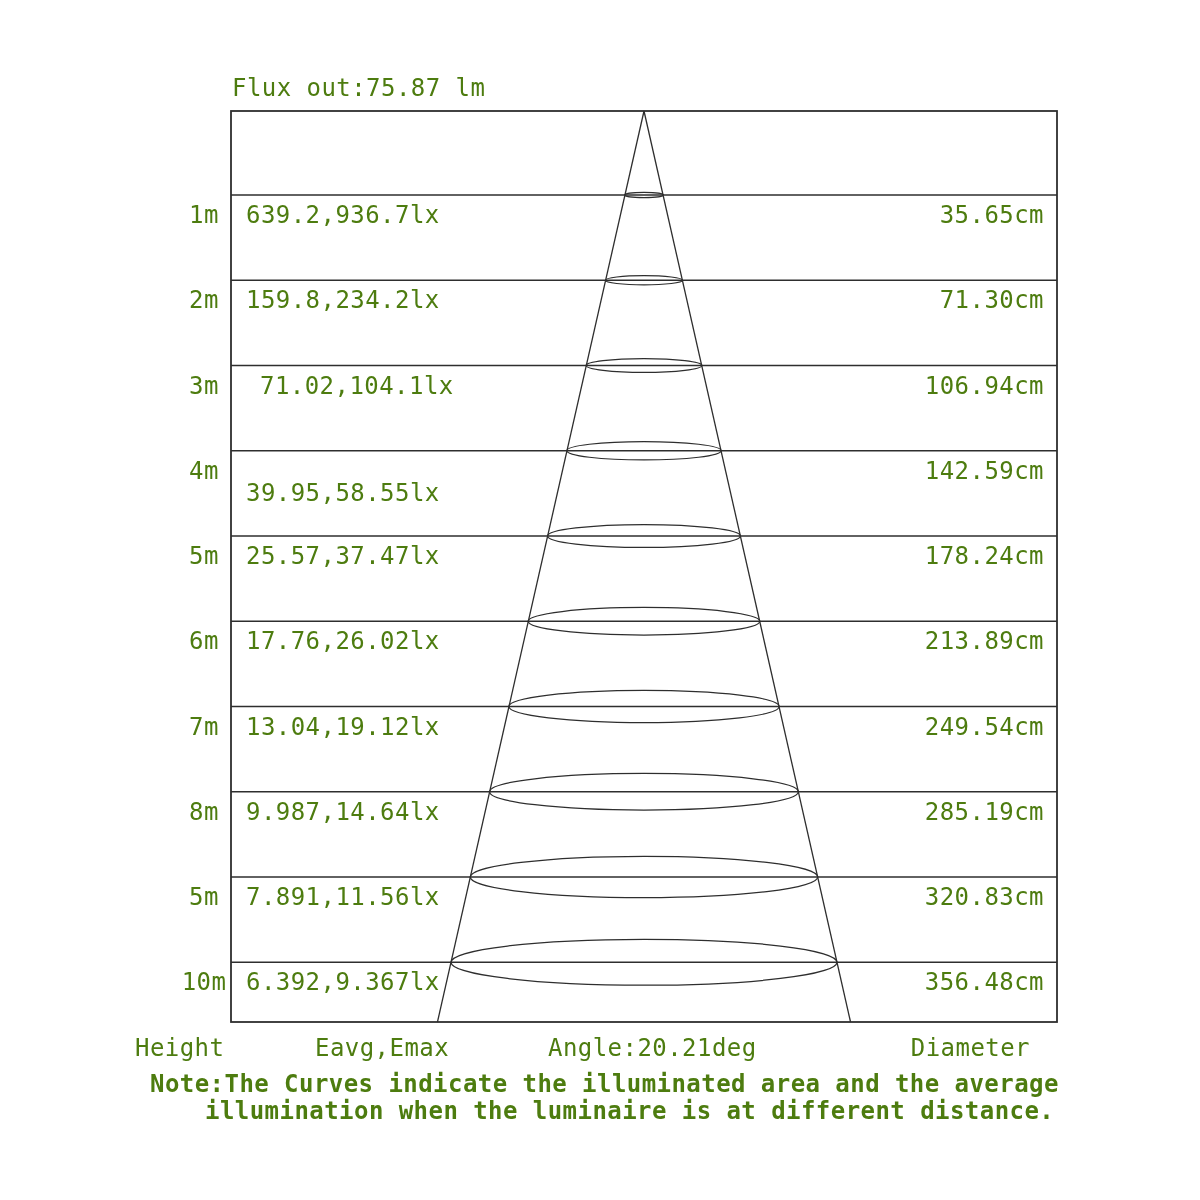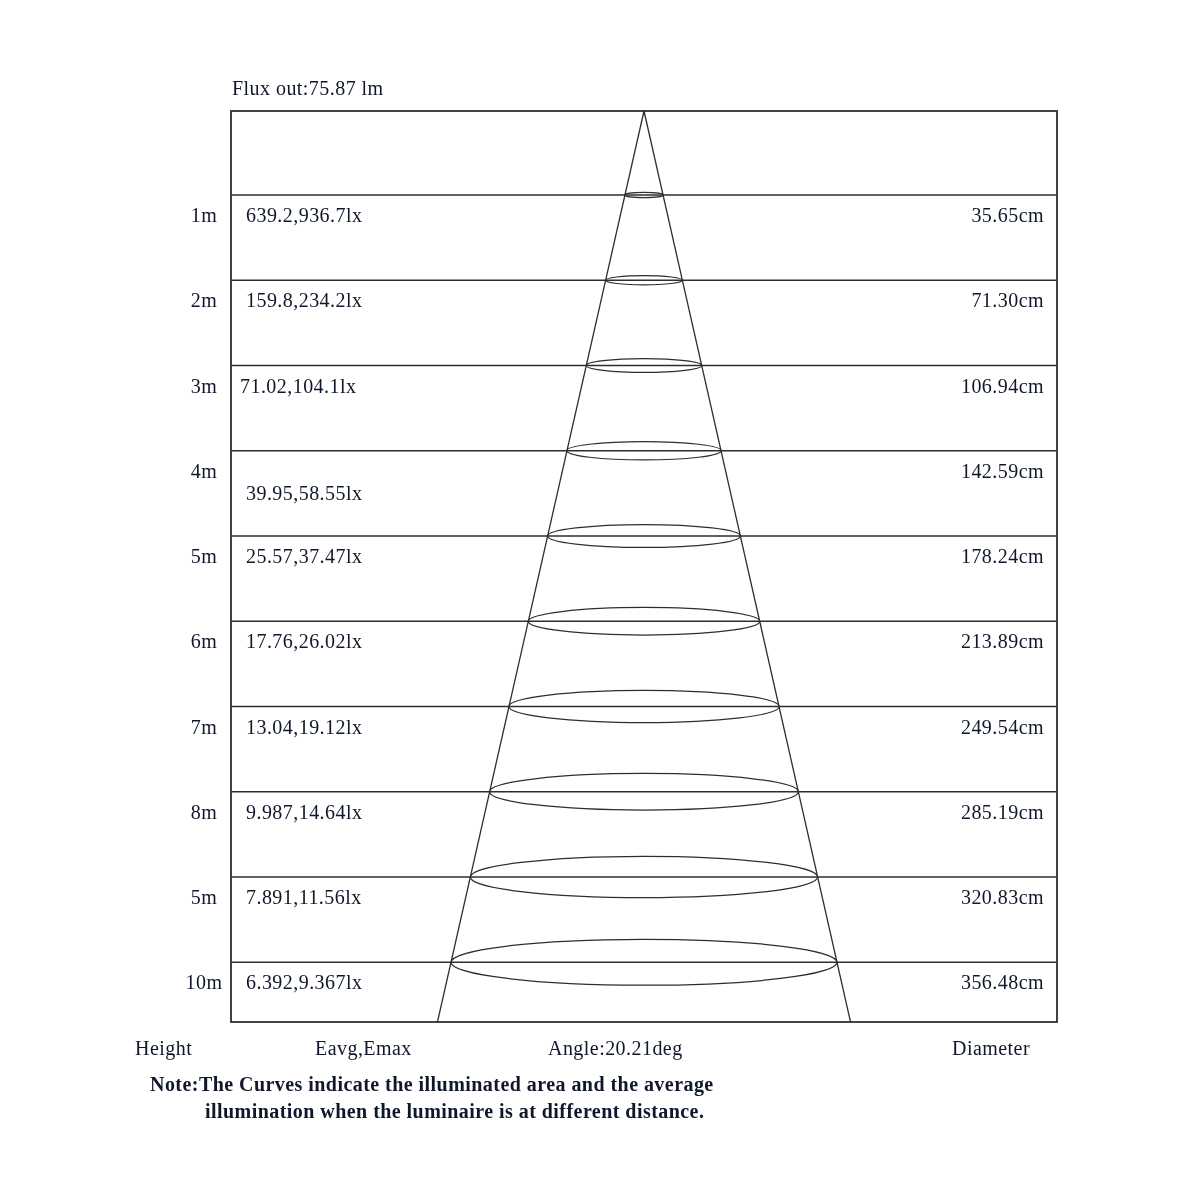--- a/index.html
+++ b/index.html
@@ -7,26 +7,25 @@
     position:relative;
     width:1200px;
     height:1200px;
     background:#ffffff;
     overflow:hidden;
     font-family:"DejaVu Sans Mono","Liberation Mono",monospace;
     color:#1a1a1a;
   }
   .mono{
     position:absolute;
-    font-size:20px;
+    font-size:24px;
     line-height:24px;
     letter-spacing:0.45px;
     white-space:pre;
-    color:#0f172a;
-    font-family:Liberation Serif, serif;
+    color:#4d7c0f;
   }
   #flux-title{left:232px;top:76px;}
   #cone-svg{position:absolute;left:0;top:0;}
   .row-height{width:108px;text-align:center;}
   .row-left{left:246px;}
   .row-right{right:156px;text-align:right;}
   #footer-height{left:135px;top:1036px;}
   #footer-eavg{left:315px;top:1036px;}
   #footer-angle{left:548px;top:1036px;}
   #footer-diameter{right:170px;top:1036px;text-align:right;}
@@ -68,21 +67,21 @@
     </svg>
 
   <div id="rows">
       <div class="mono row-height" style="left: 150px; top: 203px;">1m</div>
       <div class="mono row-left" style="left: 246px; top: 203px;">639.2,936.7lx</div>
       <div class="mono row-right" style="top: 203px; left: auto;">35.65cm</div>
       <div class="mono row-height" style="left: 150px; top: 288.25px;">2m</div>
       <div class="mono row-left" style="left: 246px; top: 288.25px;">159.8,234.2lx</div>
       <div class="mono row-right" style="top: 288.25px; left: auto;">71.30cm</div>
       <div class="mono row-height" style="left: 150px; top: 373.5px;">3m</div>
-      <div class="mono row-left" style="left: 240px; top: 373.5px;">71.02,104.1lx</div>
+      <div class="mono row-left" style="left: 260px; top: 373.5px;">71.02,104.1lx</div>
       <div class="mono row-right" style="top: 373.5px; left: auto;">106.94cm</div>
       <div class="mono row-height" style="left: 150px; top: 458.75px;">4m</div>
       <div class="mono row-left" style="left: 246px; top: 458.75px; margin-top: 22px;">39.95,58.55lx</div>
       <div class="mono row-right" style="top: 458.75px; left: auto;">142.59cm</div>
       <div class="mono row-height" style="left: 150px; top: 544px;">5m</div>
       <div class="mono row-left" style="left: 246px; top: 544px;">25.57,37.47lx</div>
       <div class="mono row-right" style="top: 544px; left: auto;">178.24cm</div>
       <div class="mono row-height" style="left: 150px; top: 629.25px;">6m</div>
       <div class="mono row-left" style="left: 246px; top: 629.25px;">17.76,26.02lx</div>
       <div class="mono row-right" style="top: 629.25px; left: auto;">213.89cm</div>

